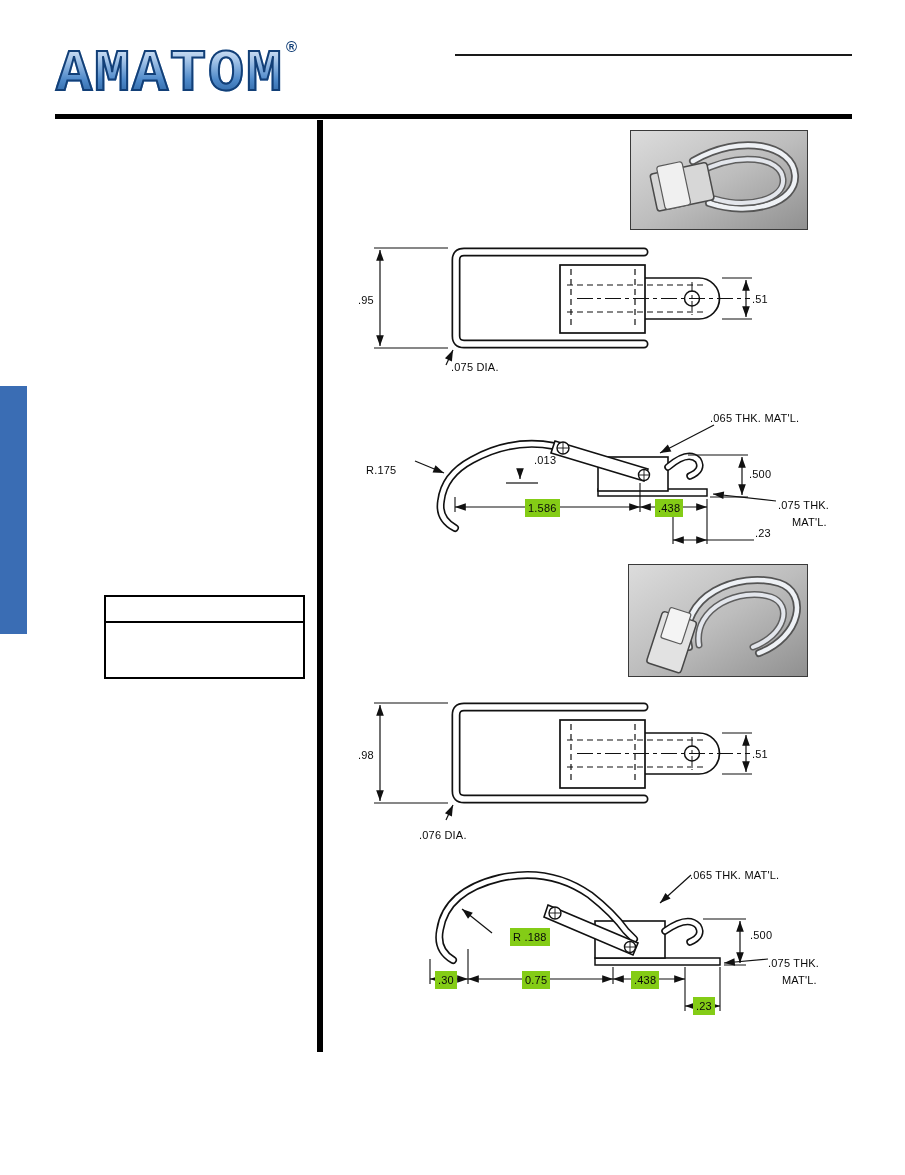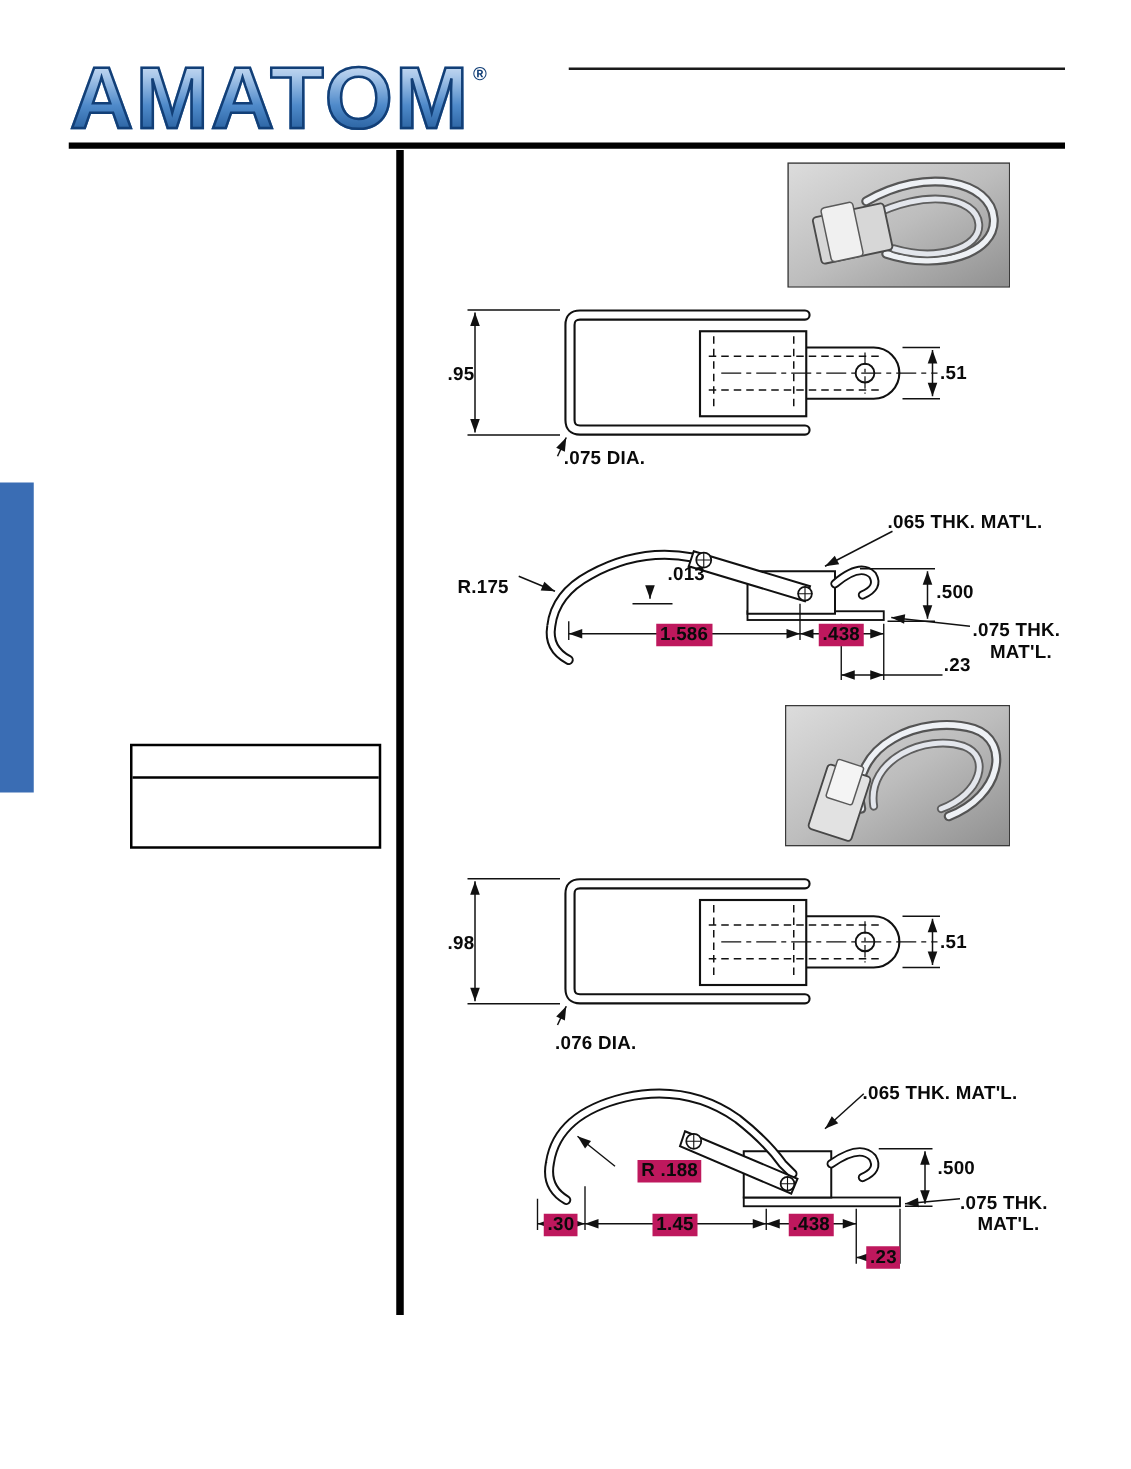--- a/index.html
+++ b/index.html
@@ -2,21 +2,21 @@
 <html><head>
 <meta charset="utf-8">
 <style>
   *{margin:0;padding:0;box-sizing:border-box}
   html,body{width:905px;height:1175px}
   body{position:relative;background:#fff;overflow:hidden;font-family:"Liberation Sans",sans-serif}
 
   
   .logo{position:absolute;left:56px;top:38px;white-space:nowrap}
   .logo-text{
-    font-family:Liberation Sans, sans-serif;font-weight:bold;font-size:70px;letter-spacing:2px;
+    font-family:Liberation Mono, monospace;font-weight:bold;font-size:60px;letter-spacing:2px;
     color:#2a64ac;
   }
   @supports ((-webkit-background-clip:text) or (background-clip:text)){
     .logo-text{
       background:linear-gradient(180deg,#eef4fb 0%,#aac8ea 28%,#4f8aca 58%,#134a88 100%);
       -webkit-background-clip:text;background-clip:text;color:transparent;
       -webkit-text-stroke:2px #123f77;
     }
   }
   .reg{font-weight:bold;font-size:15px;color:#123f77;vertical-align:38px;margin-left:2px}
@@ -35,22 +35,22 @@
   .photo2{left:628px;top:564px;width:180px;height:113px}
 
   
   .drawing{position:absolute}
   .d1{left:352px;top:238px;width:420px;height:150px}
   .d2{left:358px;top:413px;width:505px;height:150px}
   .d3{left:352px;top:693px;width:420px;height:150px}
   .d4{left:398px;top:863px;width:467px;height:160px}
 
   
-  .dim{position:absolute;font-weight:bold;font-size:15px;color:#0a0a0a;white-space:nowrap;letter-spacing:.2px;line-height:18px}
-  .dim.bg{background:#be185d;padding:0 3px}
+  .dim{position:absolute;font-weight:normal;font-size:11px;color:#0a0a0a;white-space:nowrap;letter-spacing:.2px;line-height:18px}
+  .dim.bg{background:#84cc16;padding:0 3px}
 </style>
 </head>
 <body>
 
 <svg width="0" height="0" style="position:absolute" aria-hidden="true">
   <defs>
     <marker id="arr" viewBox="0 0 10 10" refX="9.5" refY="5" markerWidth="10" markerHeight="10" orient="auto-start-reverse">
       <path d="M0.5,1.8 L9.5,5 L0.5,8.2 z" fill="#111"></path>
     </marker>
     <linearGradient id="photograd" x1="0" y1="0" x2="1" y2="1">
@@ -240,25 +240,25 @@
   <span class="dim" style="left:534px;top:451px">.013</span>
   <span class="dim" style="left:749px;top:465px">.500</span>
   <span class="dim bg" style="left:525px;top:499px">1.586</span>
   <span class="dim bg" style="left:655px;top:499px">.438</span>
   <span class="dim" style="left:778px;top:496px">.075 THK.</span>
   <span class="dim" style="left:792px;top:513px">MAT'L.</span>
   <span class="dim" style="left:755px;top:524px">.23</span>
 
   <span class="dim" style="left:358px;top:746px">.98</span>
   <span class="dim" style="left:752px;top:745px">.51</span>
-  <span class="dim" style="left:444px;top:826px">.076 DIA.</span>
+  <span class="dim" style="left:419px;top:826px">.076 DIA.</span>
 
   <span class="dim" style="left:690px;top:866px">.065 THK. MAT'L.</span>
   <span class="dim bg" style="left:510px;top:928px">R .188</span>
   <span class="dim" style="left:750px;top:926px">.500</span>
   <span class="dim bg" style="left:435px;top:971px">.30</span>
-  <span class="dim bg" style="left:522px;top:971px">1.45</span>
+  <span class="dim bg" style="left:522px;top:971px">0.75</span>
   <span class="dim bg" style="left:631px;top:971px">.438</span>
   <span class="dim" style="left:768px;top:954px">.075 THK.</span>
   <span class="dim" style="left:782px;top:971px">MAT'L.</span>
   <span class="dim bg" style="left:693px;top:997px">.23</span>
 
 </div>
 
 </body></html>

